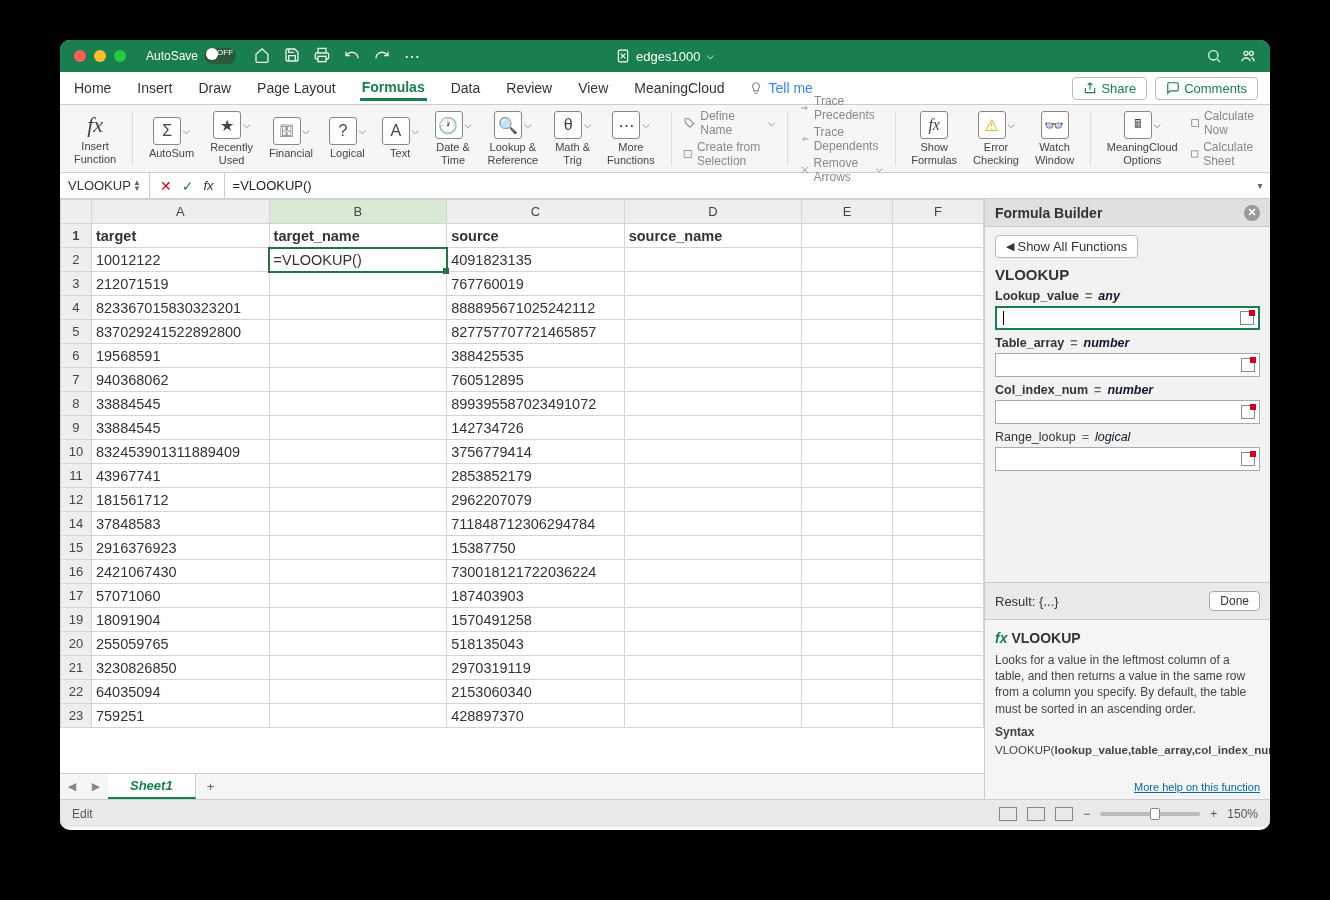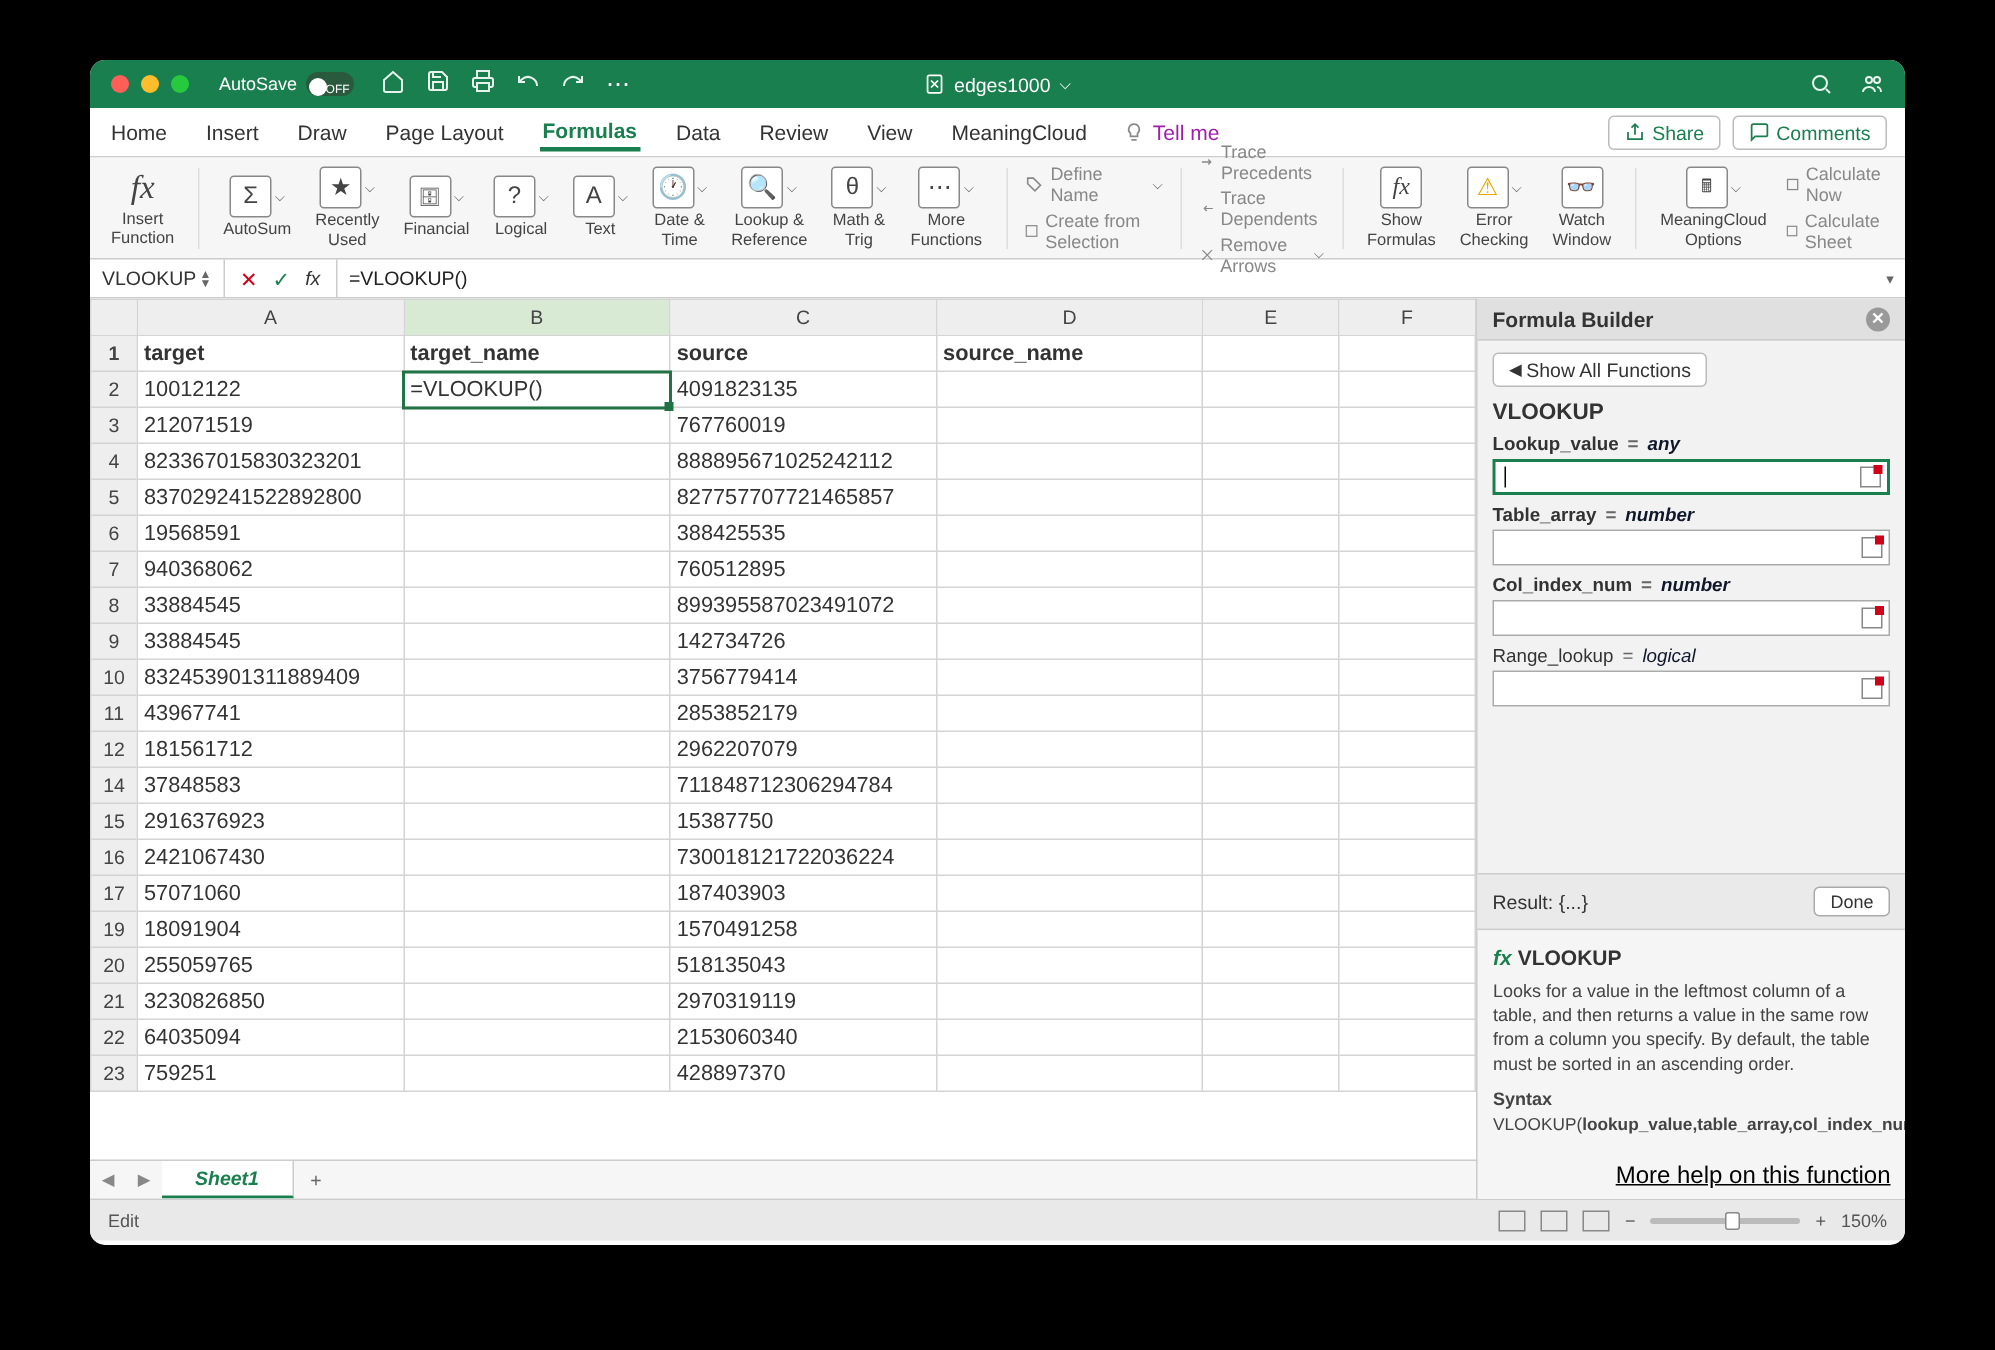--- a/index.html
+++ b/index.html
@@ -5,31 +5,31 @@
 * { box-sizing: border-box; margin: 0; padding: 0; }
 body { font-family: -apple-system, "Helvetica Neue", Arial, sans-serif; background: #000; width: 1330px; height: 900px; font-size: 13px; color: #333; }
 .window { position: absolute; left: 60px; top: 40px; width: 1210px; height: 790px; background: #fff; border-radius: 10px; overflow: hidden; box-shadow: 0 10px 40px rgba(0,0,0,0.5); }
 .titlebar { height: 32px; background: #1a7f4e; display: flex; align-items: center; padding: 0 14px; color: #fff; }
 .traffic { display: flex; gap: 8px; }
 .tl { width: 12px; height: 12px; border-radius: 50%; }
 .tl.red { background: #ff5f56; }
 .tl.yel { background: #ffbd2e; }
 .tl.grn { background: #27c93f; }
 .autosave { margin-left: 20px; font-size: 12px; display: flex; align-items: center; gap: 6px; }
-.toggle { width: 32px; height: 16px; background: #2a5a3e; border-radius: 8px; position: relative; display: flex; align-items: flex-end; padding: 0 3px; font-size: 8px; color: #fff; justify-content: flex-end; }
+.toggle { width: 32px; height: 16px; background: #2a5a3e; border-radius: 8px; position: relative; display: flex; align-items: flex-start; padding: 0 3px; font-size: 8px; color: #fff; justify-content: flex-end; }
 .toggle::before { content: ""; position: absolute; left: 2px; width: 12px; height: 12px; background: #fff; border-radius: 50%; }
 .title-icons { display: flex; gap: 14px; margin-left: 18px; }
 .ticon { width: 16px; height: 16px; opacity: 0.9; }
 .filetitle { position: absolute; left: 50%; transform: translateX(-50%); display: flex; align-items: center; gap: 6px; font-size: 13px; }
 .filetitle .chev { font-size: 10px; }
 .right-icons { margin-left: auto; display: flex; gap: 18px; }
 .menubar { height: 30px; display: flex; align-items: center; padding: 16px 12px; gap: 22px; font-size: 14px; border-bottom: 1px solid #ccc; }
 .menubar .mitem { padding: 4px 2px; }
 .menubar .mitem.active { color: #1a7f4e; font-weight: 600; border-bottom: 3px solid #1a7f4e; padding-bottom: 3px; }
-.menubar .tellme { display: flex; align-items: center; gap: 6px; color: #a21caf; }
+.menubar .tellme { display: flex; align-items: center; gap: 6px; color: #3b82f6; }
 .menubar .right { margin-left: auto; display: flex; gap: 8px; }
 .btn-outline { border: 1px solid #bbb; border-radius: 4px; padding: 3px 10px; color: #1a7f4e; font-size: 13px; display: flex; align-items: center; gap: 4px; background: #fff; }
 .ribbon { height: 68px; background: #f6f6f6; border-bottom: 1px solid #ccc; display: flex; align-items: center; padding: 0 10px; gap: 8px; font-size: 11px; color: #444; }
 .rgrp { display: flex; flex-direction: column; align-items: center; gap: 2px; padding: 0 4px; }
 .rgrp .ricon { width: 28px; height: 28px; border: 1px solid #888; border-radius: 3px; background: #fff; display: flex; align-items: center; justify-content: center; font-size: 16px; }
 .rgrp .lbl { text-align: center; line-height: 1.1; }
 .rgrp .iconrow { display: flex; align-items: center; gap: 2px; }
 .chev-s { font-size: 9px; color: #666; }
 .sep { width: 1px; height: 54px; background: #ddd; margin: 0 4px; }
 .rtext-col { display: flex; flex-direction: column; gap: 3px; font-size: 12px; color: #888; }
@@ -83,21 +83,21 @@
 .arg-input .ref-ic::after { content: ""; position: absolute; right: -2px; top: -2px; width: 6px; height: 6px; background: #d0021b; }
 .arg-input .cursor { width: 1px; height: 14px; background: #000; position: absolute; left: 6px; }
 .sp-result { border-top: 1px solid #ccc; padding: 8px 10px; display: flex; justify-content: space-between; align-items: center; background: #eaeaea; }
 .btn-done { background: #fff; border: 1px solid #aaa; border-radius: 4px; padding: 2px 10px; font-size: 12px; }
 .sp-help { padding: 10px; font-size: 12px; color: #444; border-top: 1px solid #ccc; background: #f5f5f5; overflow: auto; flex: 0 0 180px; position: relative; }
 .sp-help .fxhead { font-weight: 700; font-size: 14px; color: #333; margin-bottom: 6px; display: flex; align-items: center; gap: 4px; }
 .sp-help .fx { font-style: italic; color: #1a7f4e; }
 .sp-help p { margin-bottom: 8px; line-height: 1.35; }
 .sp-help .synhead { font-weight: 700; margin-bottom: 4px; }
 .sp-help .syn { font-size: 11.5px; line-height: 1.3; }
-.sp-help .morelink { position: absolute; right: 10px; bottom: 6px; color: #000000; text-decoration: underline; font-size: 16px; }
+.sp-help .morelink { position: absolute; right: 10px; bottom: 6px; color: #0369a1; text-decoration: underline; font-size: 11px; }
 
 .tabs { height: 26px; border-top: 1px solid #ccc; display: flex; align-items: center; background: #f6f6f6; }
 .tab-nav { width: 24px; text-align: center; color: #888; font-size: 11px; }
 .tab { height: 100%; padding: 0 22px; display: flex; align-items: center; font-size: 13px; border-right: 1px solid #ccc; }
 .tab.active { background: #fff; color: #1a7f4e; font-weight: 600; border-bottom: 2px solid #1a7f4e; font-style: italic; }
 .tab-add { width: 30px; text-align: center; color: #666; }
 
 .statusbar { height: 28px; background: #e9e9e9; border-top: 1px solid #ccc; display: flex; align-items: center; padding: 0 12px; font-size: 12px; color: #555; }
 .sb-right { margin-left: auto; display: flex; align-items: center; gap: 10px; }
 .view-ic { width: 18px; height: 14px; border: 1px solid #888; }

